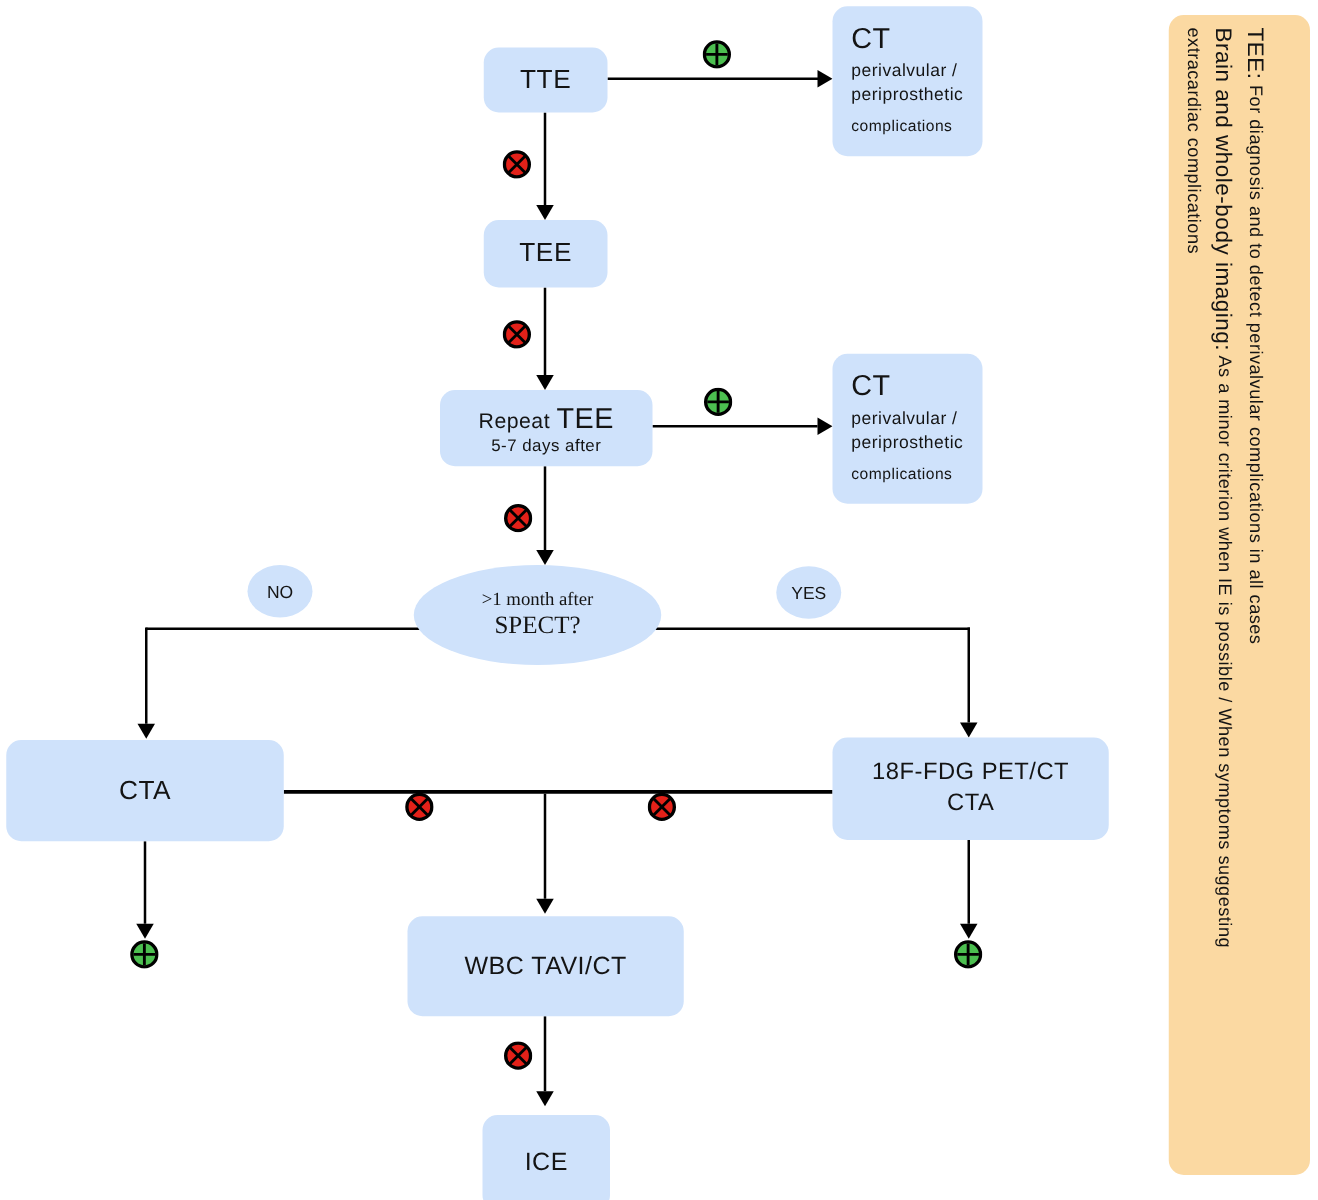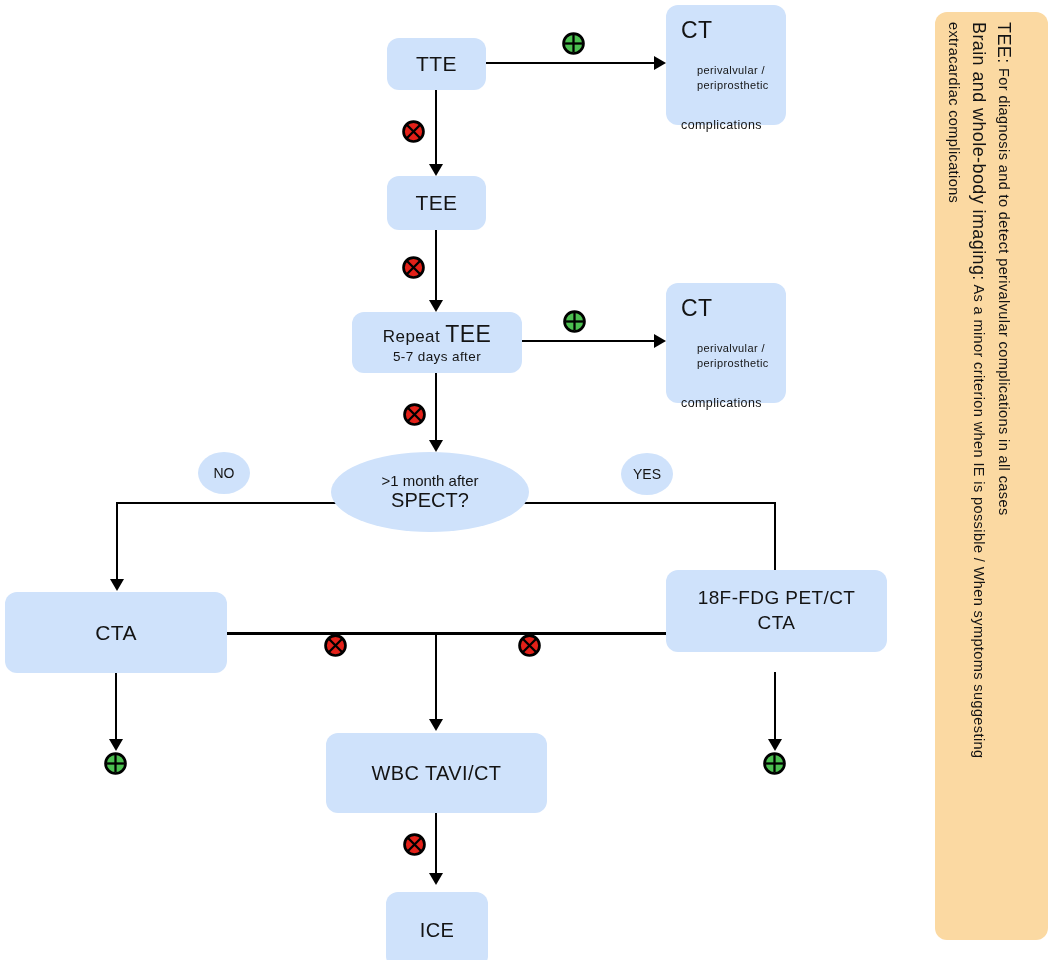--- a/index.html
+++ b/index.html
@@ -7,28 +7,28 @@
        font-family:"Liberation Sans", sans-serif;color:#141414;}
   
   .node{position:absolute;background:#cfe2fb;border-radius:12px;
         display:flex;flex-direction:column;align-items:center;justify-content:center;
         text-align:center;letter-spacing:.4px;z-index:2;}
   .node.lefttext{align-items:flex-start;justify-content:flex-start;text-align:left;
         padding:12px 12px 0 15px;box-sizing:border-box;}
   .lbl-xl{font-size:21px;}
   .lbl-lg{font-size:20px;}
   .ct-title{font-size:23px;margin:0 0 3px 0;}
-  .ct-body{font-size:11px;line-height:1.35;margin:16px;}
+  .ct-body{font-size:14px;line-height:1.35;margin:0;}
   .ct-note{font-size:12.5px;margin:9px 0 0 0;}
   .repeat-line{font-size:17px;text-align:right;}
   .repeat-line .big{font-size:23px;}
   .repeat-sub{font-size:13.5px;margin-top:1px;}
   .ellipse{position:absolute;background:#cfe2fb;border-radius:50%;
         display:flex;flex-direction:column;align-items:center;justify-content:center;
-        z-index:2;}
+        z-index:2;font-family:Liberation Serif, serif;}
   .ell-1{font-size:15px;}
   .ell-2{font-size:20px;}
   .badge{position:absolute;background:#cfe2fb;border-radius:50%;
         display:flex;align-items:center;justify-content:center;font-size:14px;z-index:2;}
   .pet-lines{font-size:19px;line-height:1.3;}
   
   .line{position:absolute;background:#000;z-index:0;}
   .thick{height:3px;}
   .arrow-down{position:absolute;width:0;height:0;z-index:1;
         border-left:7px solid transparent;border-right:7px solid transparent;
@@ -168,21 +168,21 @@
   <span>NO</span>
 </div>
 <div class="badge" style="left:621px;top:453px;width:52px;height:42px;justify-content:center;">
   <span>YES</span>
 </div>
 
 <div class="node" style="left:5px;top:592px;width:222px;height:81px;">
   <span class="lbl-xl">CTA</span>
 </div>
 
-<div class="node" style="left:666px;top:570px;width:221px;height:82px;">
+<div class="node" style="left:666px;top:590px;width:221px;height:82px;">
   <span class="pet-lines">18F-FDG PET/CT</span>
   <span class="pet-lines">CTA</span>
 </div>
 
 <div class="node" style="left:326px;top:733px;width:221px;height:80px;">
   <span class="lbl-lg">WBC TAVI/CT</span>
 </div>
 
 <div class="node" style="left:386px;top:892px;width:102px;height:76px;">
   <span class="lbl-lg">ICE</span>

